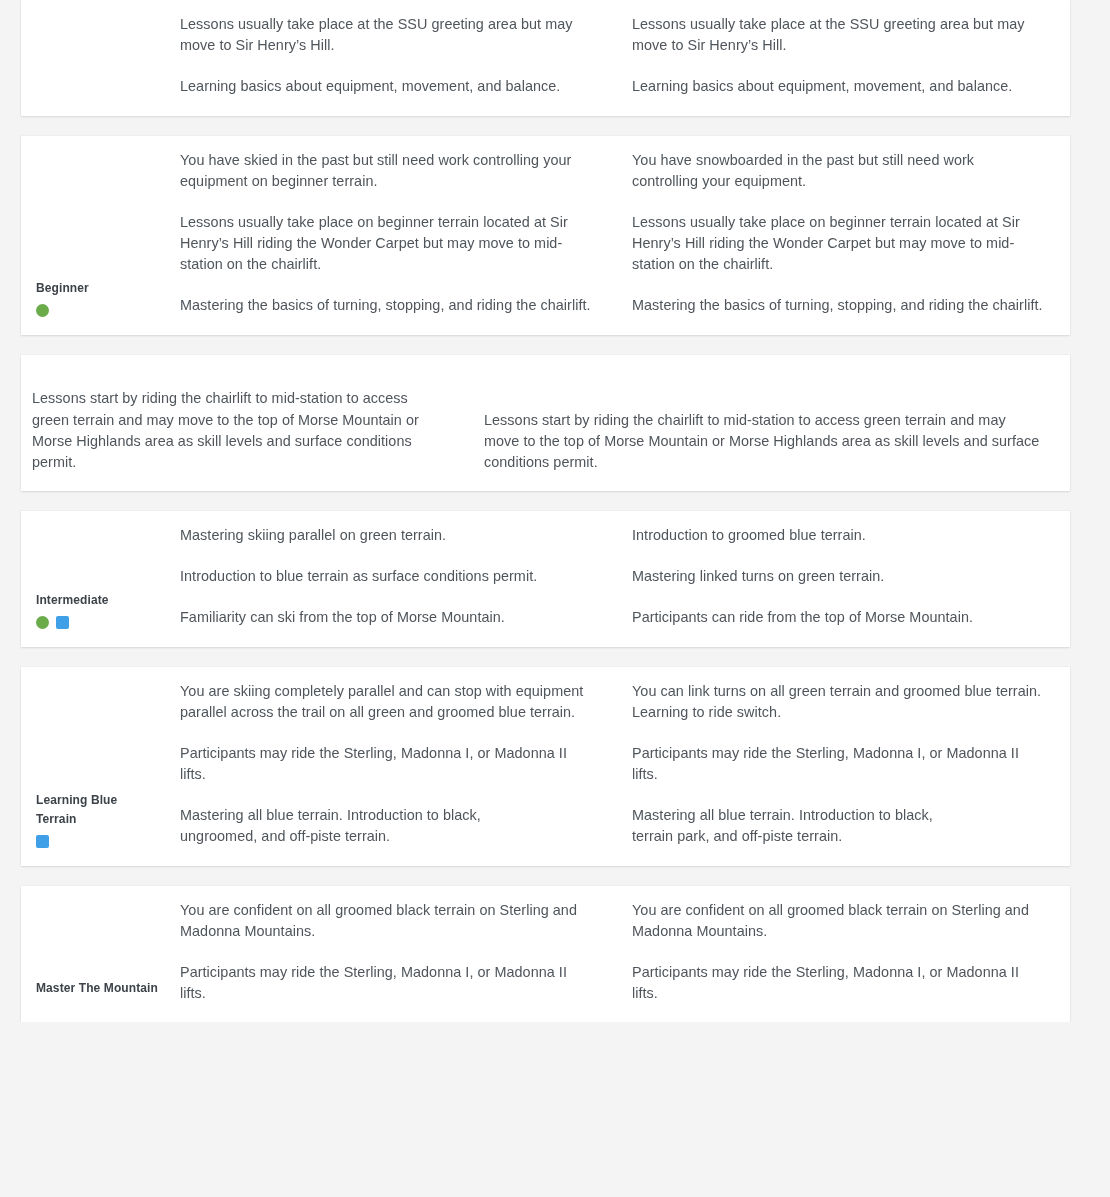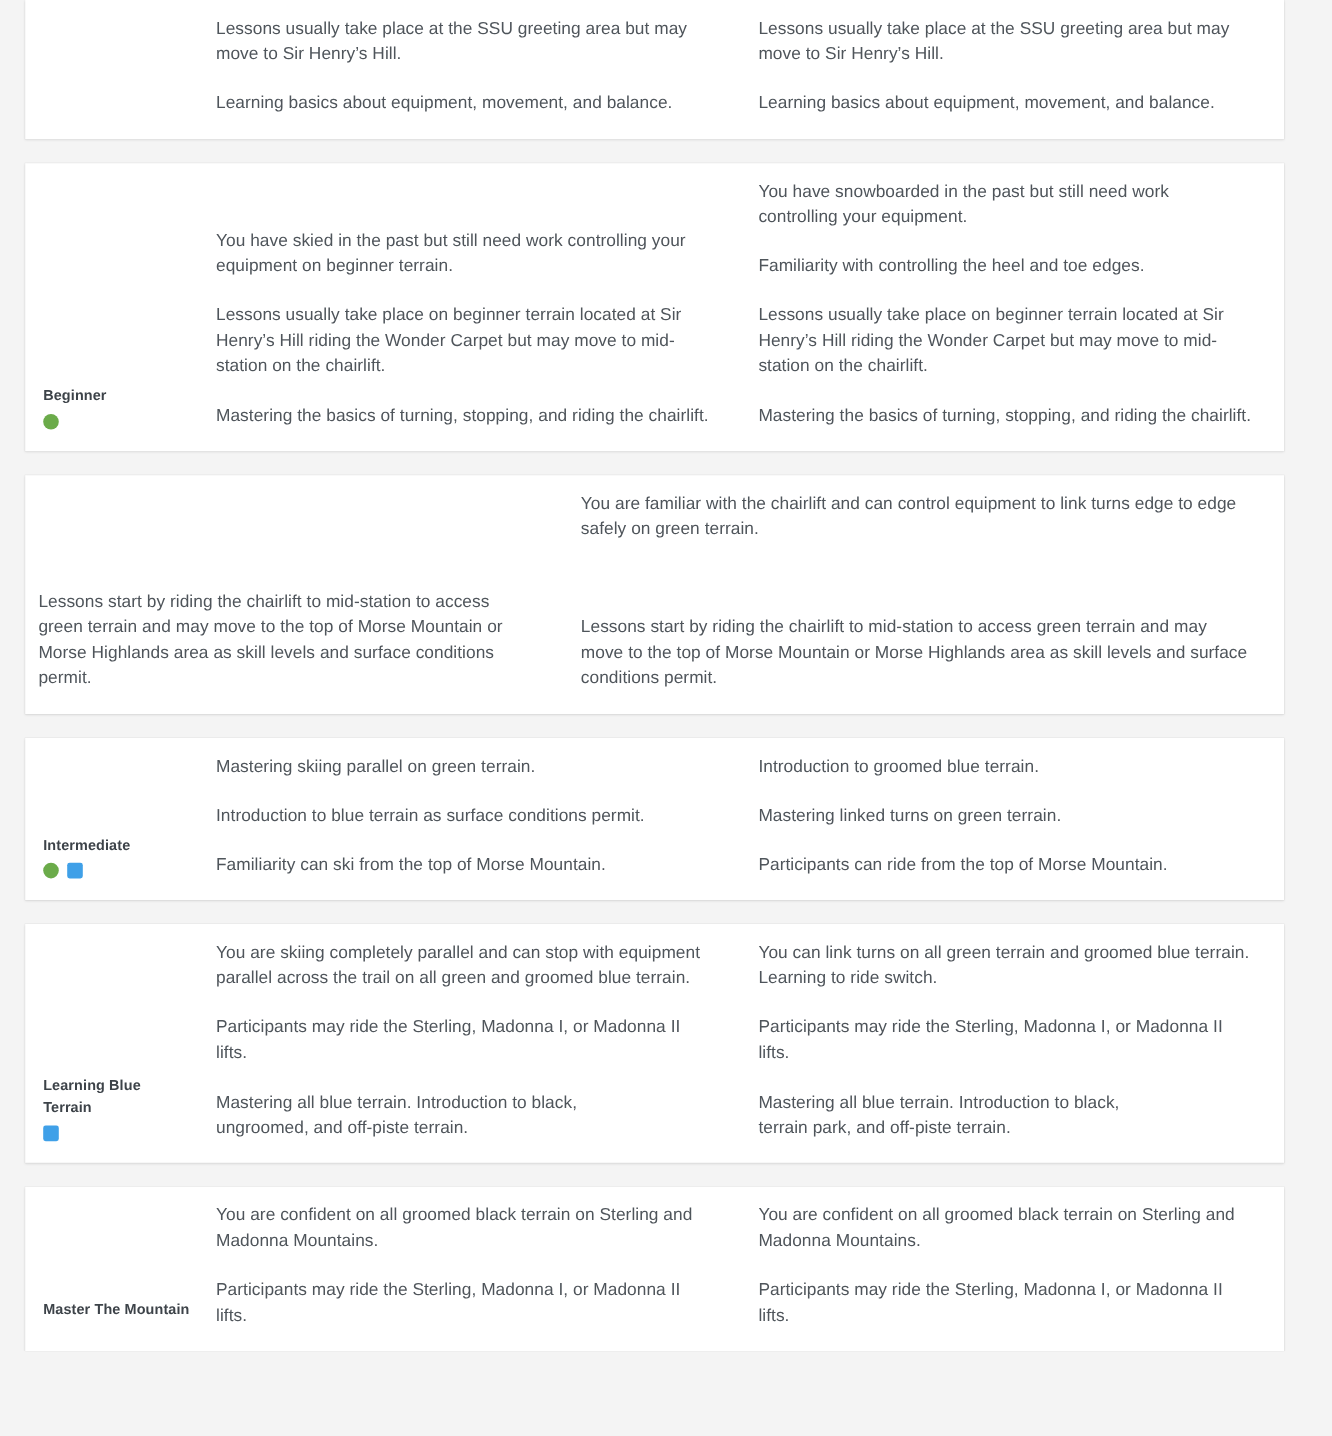--- a/index.html
+++ b/index.html
@@ -108,32 +108,30 @@
           <span class="chip chip-green"></span>
         </div>
       </div>
       <div class="cell-text col-ski">
         <p class="para">You have skied in the past but still need work controlling your equipment on beginner terrain.</p>
         <p class="para">Lessons usually take place on beginner terrain located at Sir Henry’s Hill riding the Wonder Carpet but may move to mid-station on the chairlift.</p>
         <p class="para">Mastering the basics of turning, stopping, and riding the chairlift.</p>
       </div>
       <div class="cell-text col-board">
         <p class="para">You have snowboarded in the past but still need work controlling your equipment.</p>
-        <p class="para">Familiarity with controlling the heel and toe edges.</p>
         <p class="para">Lessons usually take place on beginner terrain located at Sir Henry’s Hill riding the Wonder Carpet but may move to mid-station on the chairlift.</p>
         <p class="para">Mastering the basics of turning, stopping, and riding the chairlift.</p>
       </div>
     </div>
     <div class="row-gap"></div>
     <div class="skill-row">
       <div class="cell-text col-ski">
         <p class="para">Lessons start by riding the chairlift to mid-station to access green terrain and may move to the top of Morse Mountain or Morse Highlands area as skill levels and surface conditions permit.</p>
       </div>
       <div class="cell-text col-board">
-        <p class="para">You are familiar with the chairlift and can control equipment to link turns edge to edge safely on green terrain.</p>
         <p class="para empty"></p>
         <p class="para">Lessons start by riding the chairlift to mid-station to access green terrain and may move to the top of Morse Mountain or Morse Highlands area as skill levels and surface conditions permit.</p>
       </div>
     </div>
     <div class="row-gap"></div>
     <div class="skill-row">
       <div class="cell-level">
         <div class="level-name">Intermediate</div>
         <div class="chips">
           <span class="chip chip-green"></span>

